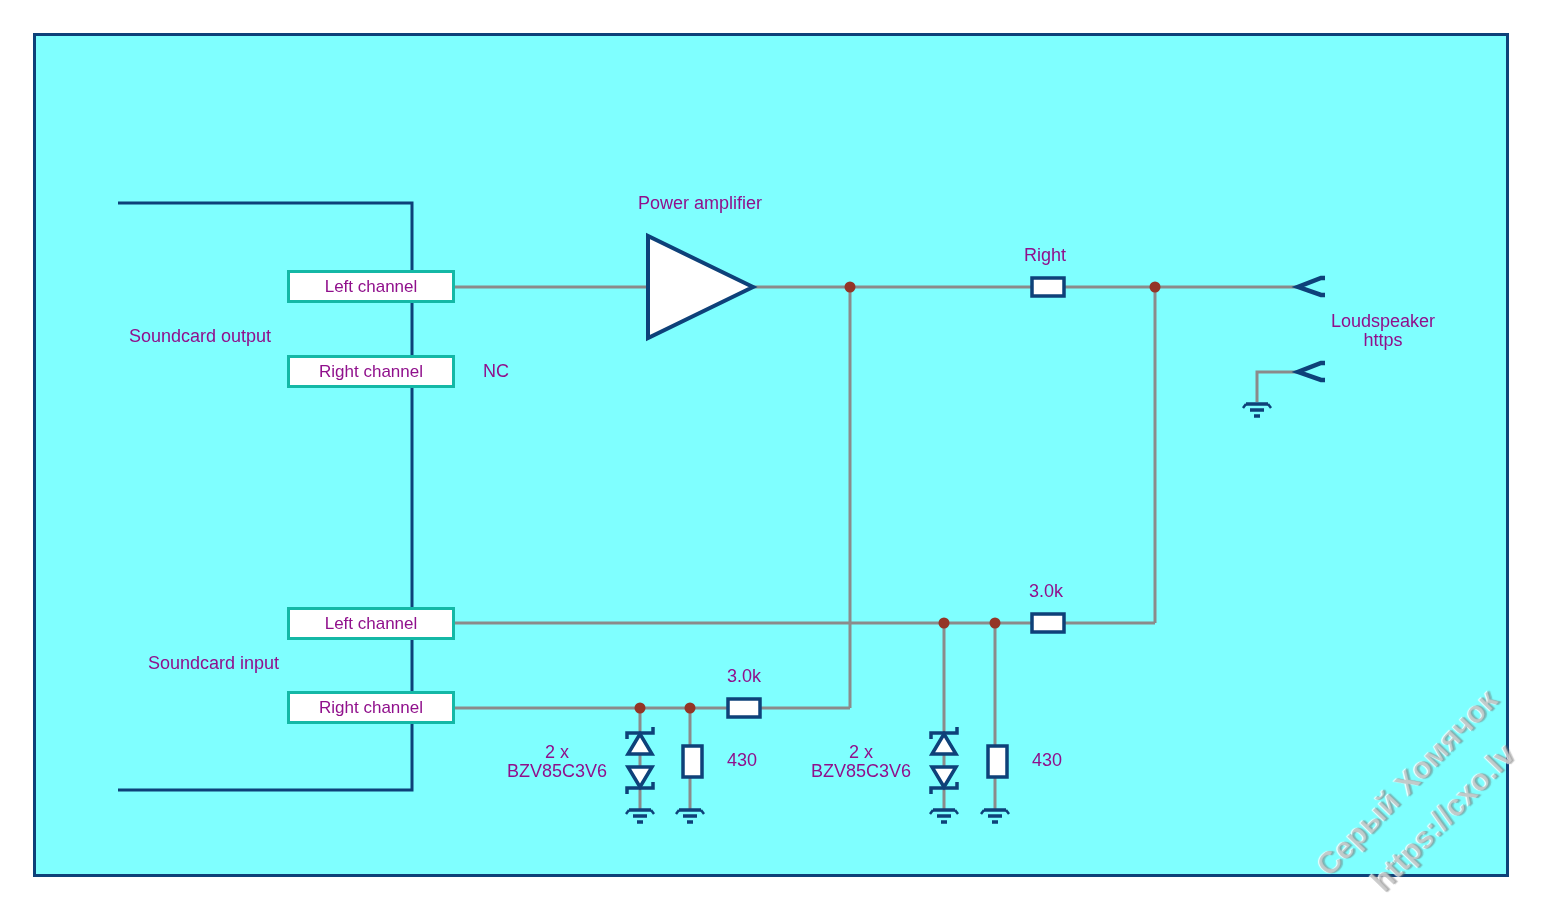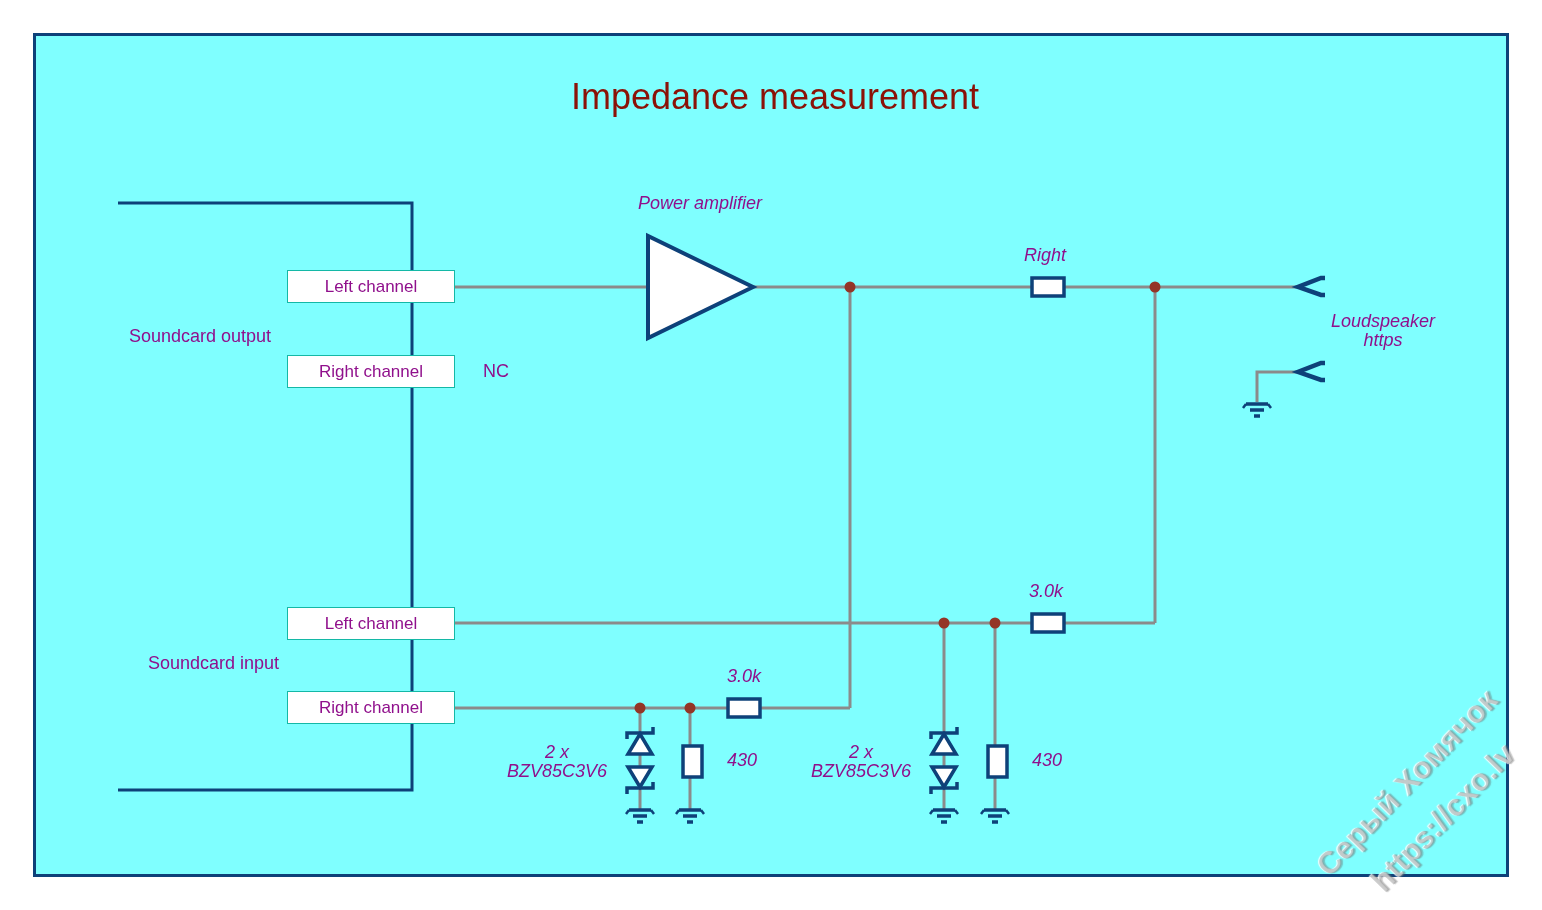--- a/index.html
+++ b/index.html
@@ -9,28 +9,28 @@
   }
   .sheet{
     position:absolute;left:33px;top:33px;width:1476px;height:844px;
     background:#7FFFFF;border:3px solid #0E4179;box-sizing:border-box;
   }
   svg.layer{position:absolute;left:0;top:0;width:1542px;height:910px;}
   .lbl{
     position:absolute;color:#90108C;font-size:18px;line-height:19px;
     white-space:nowrap;
   }
-  .lbl.center{transform:translateX(-50%);text-align:center;font-style:italic;}
+  .lbl.center{transform:translateX(-50%);text-align:center;}
   .title{
     position:absolute;left:775px;top:76px;transform:translateX(-50%);
     color:#8B1208;font-size:36px;white-space:nowrap;
   }
   .chan{
     position:absolute;left:287px;width:168px;height:33px;box-sizing:border-box;
-    background:#ffffff;border:1px solid #14b8a6;
+    background:#ffffff;border:3px solid #14b8a6;
     display:flex;align-items:center;justify-content:center;
     color:#90108C;font-size:17px;
   }
   .watermark{
     position:absolute;font-weight:bold;font-size:31px;white-space:nowrap;
     color:rgba(135,135,135,0.40);
     text-shadow:-1px -1px 1px rgba(255,255,255,0.85),1px 1px 1px rgba(95,95,95,0.35);
   }
   #wm1{left:1408px;top:783px;transform:translate(-50%,-50%) rotate(-46deg);}
   #wm2{left:1444px;top:818px;transform:translate(-50%,-50%) rotate(-46deg);}
@@ -99,21 +99,20 @@
     <g fill="#943527">
       <circle cx="850" cy="287" r="5.5"></circle>
       <circle cx="1155" cy="287" r="5.5"></circle>
       <circle cx="640" cy="708" r="5.5"></circle>
       <circle cx="690" cy="708" r="5.5"></circle>
       <circle cx="944" cy="623" r="5.5"></circle>
       <circle cx="995" cy="623" r="5.5"></circle>
     </g>
   </svg>
 
-  <div class="title">Impedance measurement</div>
 
   <div class="chan" style="top:270px">
     <span>Left channel</span>
   </div>
   <div class="chan" style="top:355px">
     <span>Right channel</span>
   </div>
   <div class="chan" style="top:607px">
     <span>Left channel</span>
   </div>

